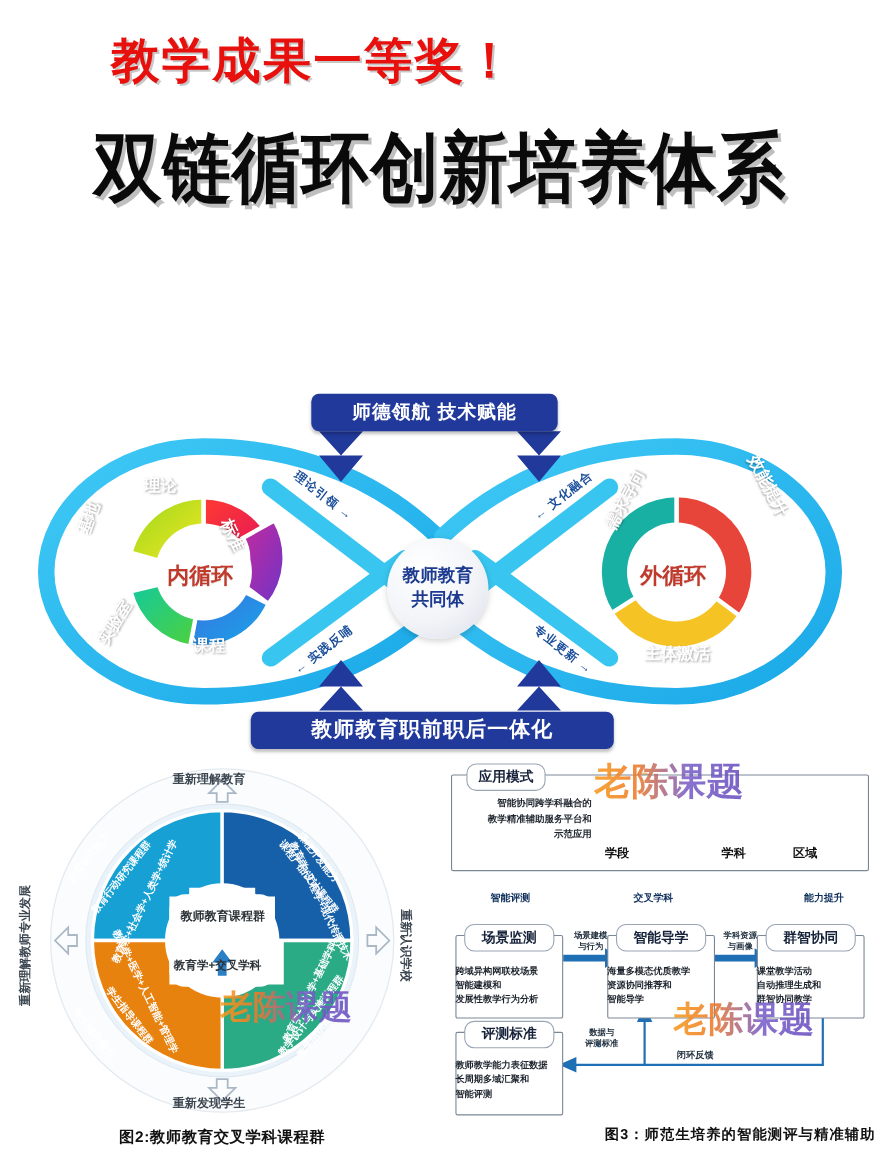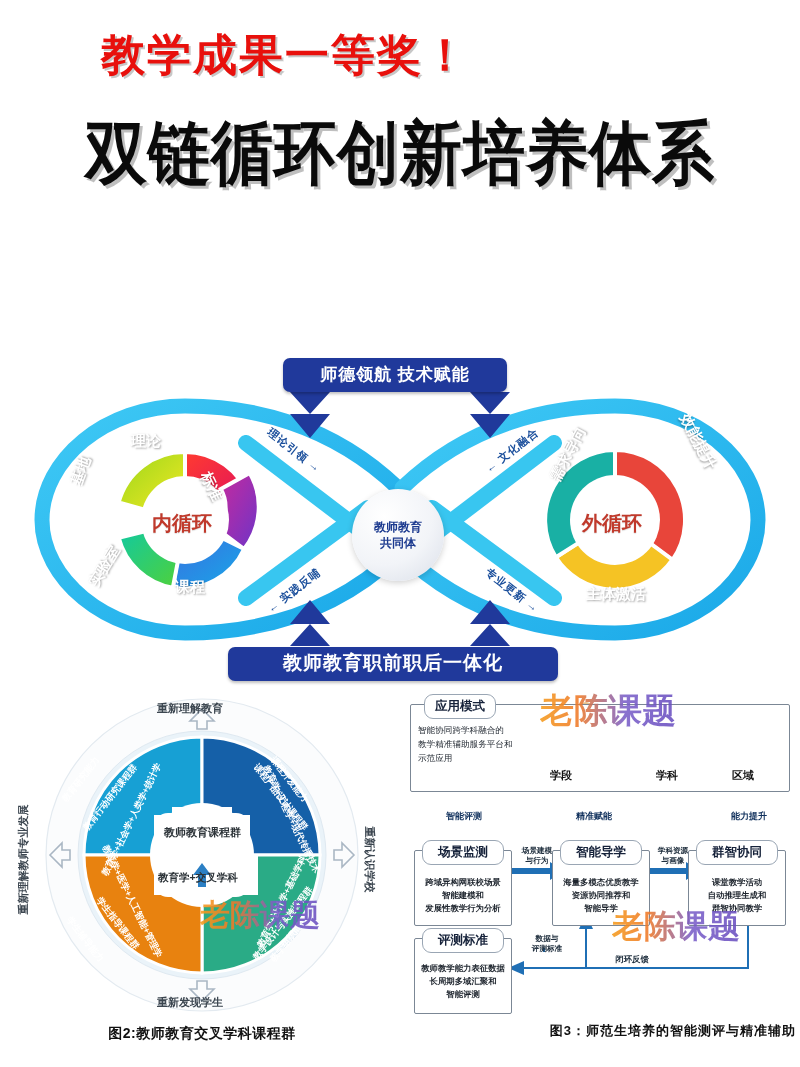--- a/index.html
+++ b/index.html
@@ -34,29 +34,29 @@
 
   
   .fig1 { position:absolute; left:0; top:348px; width:800px; height:345px; }
   .fig1 svg { position:absolute; left:0; top:0; }
   .banner {
     position:absolute; background:#20399b; color:#fff; font-weight:bold;
     border-radius:7px; text-align:center; letter-spacing:1px;
     box-shadow:0 2px 3px rgba(0,0,0,.25);
   }
   .banner-top { left:283px; top:10px; width:224px; height:34px; line-height:34px; font-size:17px;text-align:center; }
-  .banner-bot { left:228px; top:299px; width:330px; height:34px; line-height:34px; font-size:19px;font-family:Liberation Mono, monospace; }
+  .banner-bot { left:228px; top:299px; width:330px; height:34px; line-height:34px; font-size:19px; }
 
   .center-node {
     position:absolute; left:352px; top:489px; width:92px; height:92px;
     border-radius:50%;
     background:radial-gradient(circle at 35% 30%, #ffffff 0%, #f2f4f8 55%, #d9dee8 100%);
     box-shadow:0 2px 6px rgba(0,0,0,.18);
     display:flex; flex-direction:column; align-items:center; justify-content:center;
-    color:#1c3a8f; font-size:12px; font-weight:bold; line-height:1.35; z-index:6;
+    color:#1c3a8f; font-size:16px; font-weight:bold; line-height:1.35; z-index:6;
   }
 
   .ring-center {
     position:absolute; color:#c0392b; font-weight:bold; font-size:20px;
     text-shadow:0 1px 1px rgba(0,0,0,.12);
   }
   .seg-label {
     position:absolute; color:#fff; font-weight:bold; font-size:15px;
     text-shadow:1px 1px 2px rgba(0,0,0,.35); white-space:nowrap;
   }
@@ -85,25 +85,25 @@
     position:absolute; border:1.3px solid #7b8795; background:#fff;
     border-radius:2px;
   }
   .f3-tab {
     position:absolute; background:#fff; border:1.3px solid #9aa6b4; border-radius:9px;
     color:#16223a; font-weight:bold; font-size:12.5px; text-align:center;
     padding:3px 10px; z-index:4;
   }
   .f3-body {
     position:absolute; color:#1d242d; font-size:8.4px; line-height:1.55;
-    text-align:center; font-weight:bold;
+    font-weight:bold;
   }
   .f3-arrowlab { position:absolute; color:#21303f; font-size:7.6px; font-weight:bold; text-align:center; line-height:1.35; }
   .f3-bandlab { position:absolute; color:#10305c; font-size:9px; font-weight:bold; }
-  .f3-app-body { position:absolute; color:#1d242d; font-size:8.6px; line-height:1.6; text-align:left; font-weight:normal; }
+  .f3-app-body { position:absolute; color:#1d242d; font-size:8.6px; line-height:1.6; text-align:right; font-weight:bold; }
   .f3-pic-lab { position:absolute; color:#111; font-size:11px; font-weight:bold; }
   .f3-caption {
     position:absolute; left:0; top:322px; width:392px; text-align:right;
     color:#111; font-size:13px; font-weight:bold; letter-spacing:1px;
   }
 
   .watermark {
     position:absolute; font-size:34px; font-weight:bold; white-space:nowrap;
     background:linear-gradient(90deg,#f59b1c 0%,#f07a28 28%,#7a5fc9 62%,#6a4fc0 100%);
     -webkit-background-clip:text; background-clip:text; color:transparent;
@@ -320,24 +320,24 @@
     <path d="M336,18 L352,24 L344,32 L356,36" stroke="#c9d2d9" stroke-width="1.2" fill="none"></path>
   </svg>
 
   <div class="f3-box" style="left:6px; top:4px; width:380px; height:88px;"></div>
   <div class="f3-tab" style="left:20px; top:-6px;text-align:center;">应用模式</div>
   <div class="f3-app-body" style="left:14px; top:24px; width:120px; white-space:pre-line;">智能协同跨学科融合的
 教学精准辅助服务平台和
 示范应用</div>
   <div class="f3-pic-lab" style="left:146px; top:68px;">学段</div>
   <div class="f3-pic-lab" style="left:252px; top:68px;">学科</div>
-  <div class="f3-pic-lab" style="left:328px; top:68px;">区域</div>
+  <div class="f3-pic-lab" style="left:317px; top:68px;">区域</div>
 
   <div class="f3-bandlab" style="left:42px; top:110px;">智能评测</div>
-  <div class="f3-bandlab" style="left:172px; top:110px;">精准赋能</div>
+  <div class="f3-bandlab" style="left:172px; top:110px;">交叉学科</div>
   <div class="f3-bandlab" style="left:304px; top:110px;padding-left:23px;">能力提升</div>
 
   <div class="f3-box" style="left:10px; top:150px; width:98px; height:76px;"></div>
   <div class="f3-tab" style="left:18px; top:140px; width:82px;">场景监测</div>
   <div class="f3-body" style="left:10px; top:176px; width:98px; white-space:pre-line;">跨域异构网联校场景
 智能建模和
 发展性教学行为分析</div>
 
   <div class="f3-box" style="left:148px; top:150px; width:98px; height:76px;"></div>
   <div class="f3-tab" style="left:156px; top:140px; width:82px;">智能导学</div>

